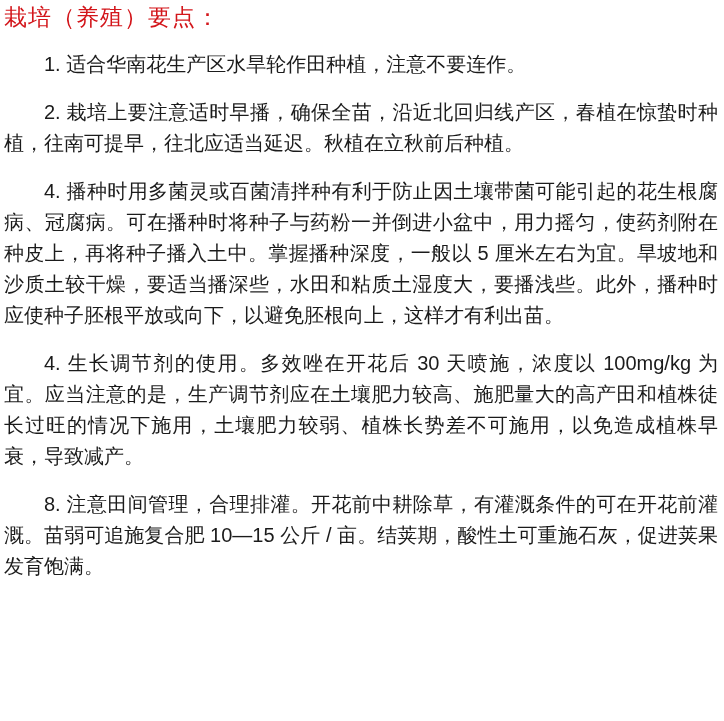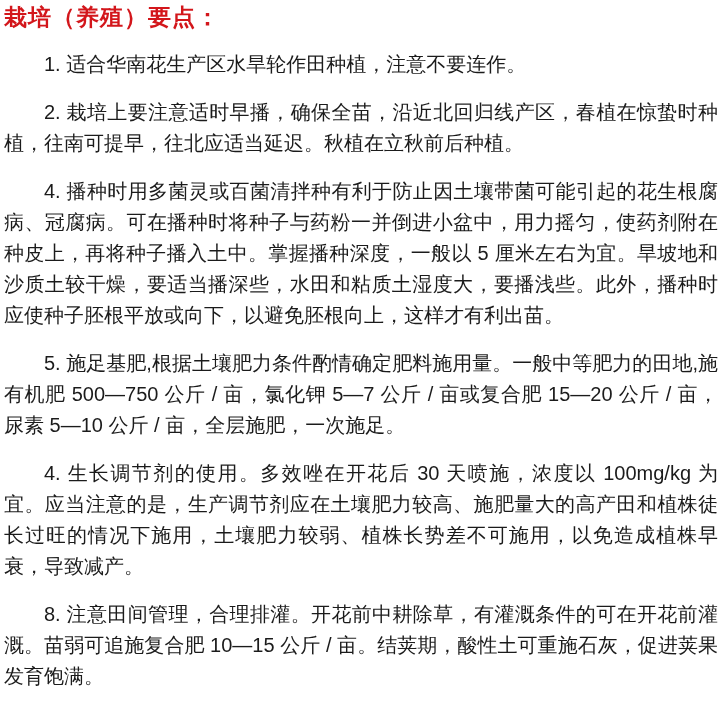--- a/index.html
+++ b/index.html
@@ -19,21 +19,21 @@
     height: 721px;
     padding: 3px 6px 0 4px;
     background: #ffffff;
   }
   .doc-heading {
     margin: 0 0 5px 0;
     padding: 0;
     color: #d3161b;
     font-size: 23px;
     line-height: 29px;
-    font-weight: bold;
+    font-weight: normal;
     letter-spacing: 1px;
   }
   .doc-para {
     margin: 17px 0;
     padding: 0;
     color: #1b1b1b;
     font-size: 20px;
     line-height: 31px;
     text-align: justify;
     text-indent: 2em;
@@ -46,19 +46,18 @@
 <div class="page">
   <h1 class="doc-heading">栽培（养殖）要点：</h1>
 
   <p class="doc-para">1. 适合华南花生产区水旱轮作田种植，注意不要连作。</p>
 
   <p class="doc-para">2. 栽培上要注意适时早播，确保全苗，沿近北回归线产区，春植在惊蛰时种植，往南可提早，往北应适当延迟。秋植在立秋前后种植。</p>
 
 
   <p class="doc-para">4. 播种时用多菌灵或百菌清拌种有利于防止因土壤带菌可能引起的花生根腐病、冠腐病。可在播种时将种子与药粉一并倒进小盆中，用力摇匀，使药剂附在种皮上，再将种子播入土中。掌握播种深度，一般以 5 厘米左右为宜。旱坡地和沙质土较干燥，要适当播深些，水田和粘质土湿度大，要播浅些。此外，播种时应使种子胚根平放或向下，以避免胚根向上，这样才有利出苗。</p>
 
-  <p class="doc-para">5. 施足基肥,根据土壤肥力条件酌情确定肥料施用量。一般中等肥力的田地,施有机肥 500—750 公斤 / 亩，氯化钾 5—7 公斤 / 亩或复合肥 15—20 公斤 / 亩，尿素 5—10 公斤 / 亩，全层施肥，一次施足。</p>
 
 
   <p class="doc-para">4. 生长调节剂的使用。多效唑在开花后 30 天喷施，浓度以 100mg/kg 为宜。应当注意的是，生产调节剂应在土壤肥力较高、施肥量大的高产田和植株徒长过旺的情况下施用，土壤肥力较弱、植株长势差不可施用，以免造成植株早衰，导致减产。</p>
 
   <p class="doc-para">8. 注意田间管理，合理排灌。开花前中耕除草，有灌溉条件的可在开花前灌溉。苗弱可追施复合肥 10—15 公斤 / 亩。结荚期，酸性土可重施石灰，促进荚果发育饱满。</p>
 </div>
 
 </body></html>

